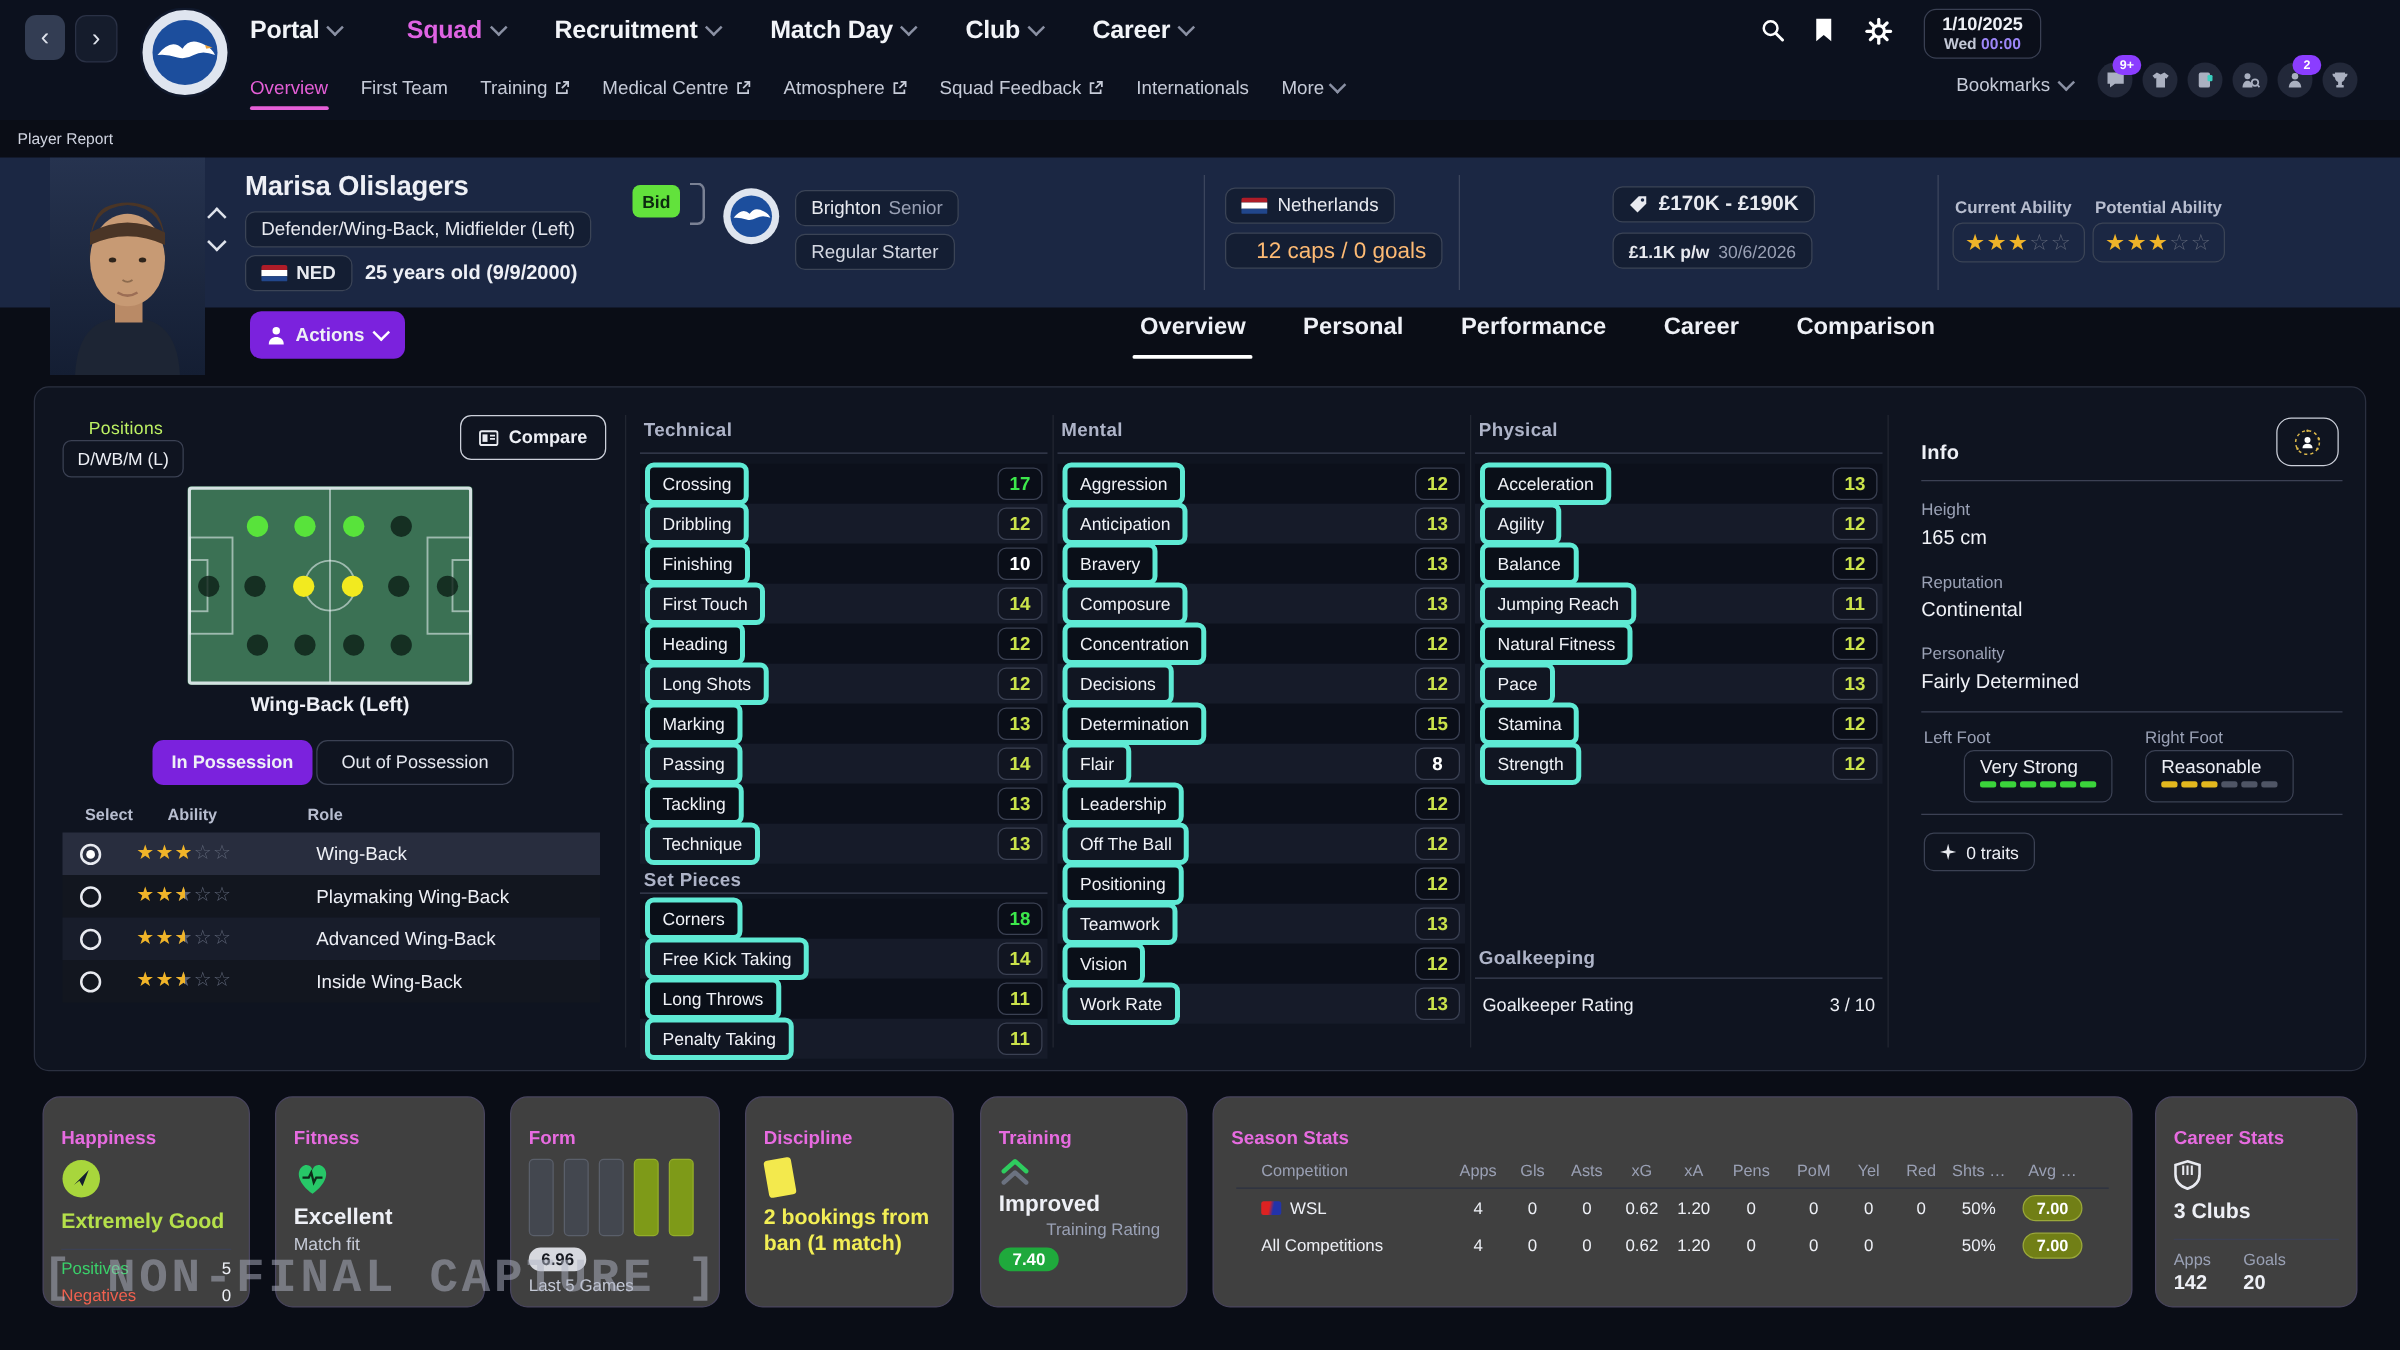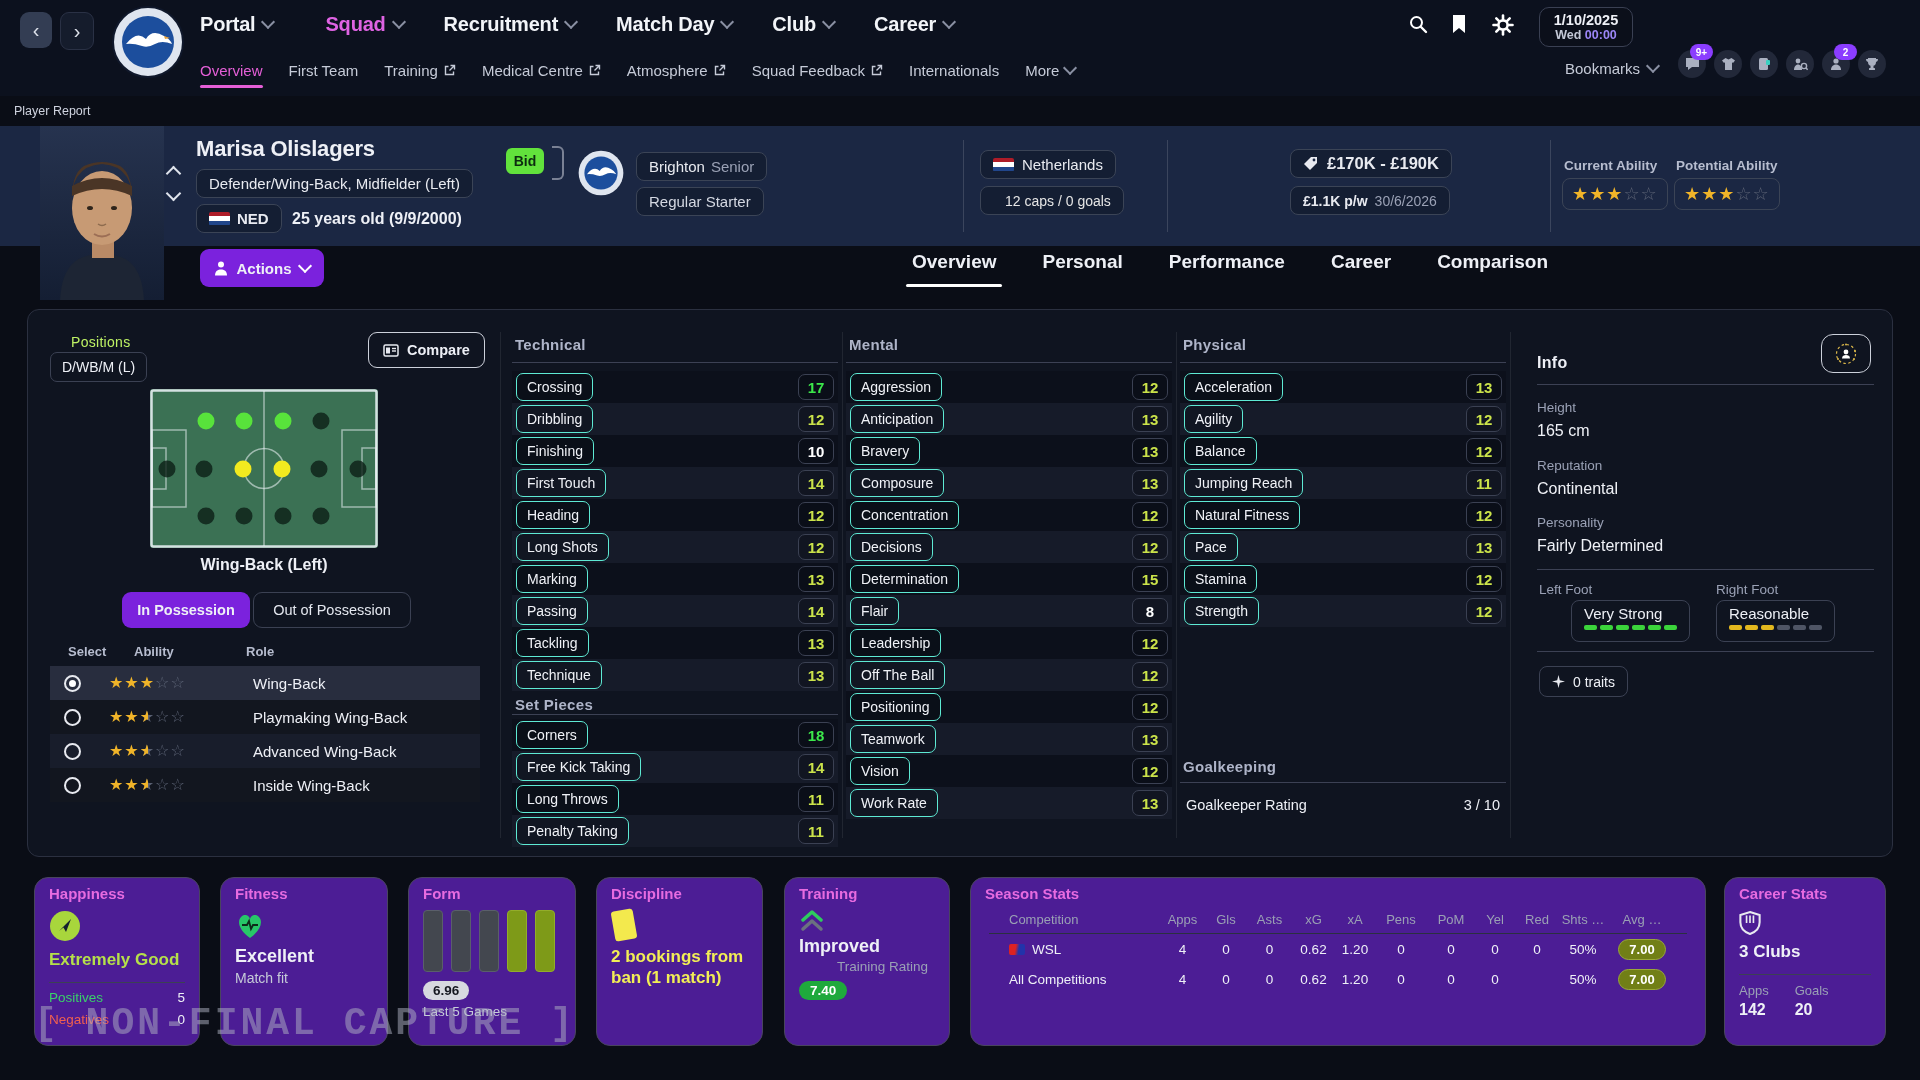--- a/index.html
+++ b/index.html
@@ -53,21 +53,21 @@
   .flag-ned i{display:block;height:33.3%;}
   #age-text{position:absolute;left:292px;top:210px;font-size:16px;font-weight:bold;}
   #bid-btn{position:absolute;left:506px;top:148px;width:38px;height:26px;background:#62e23c;color:#0c2a10;font-weight:bold;
            font-size:14px;border-radius:6px;display:flex;align-items:center;justify-content:center;cursor:pointer;}
   #bid-bracket{position:absolute;left:552px;top:146px;width:10px;height:30px;border-top:2px solid #7a8194;border-right:2px solid #7a8194;border-bottom:2px solid #7a8194;border-radius:0 6px 6px 0;}
   #hdr-crest{position:absolute;left:578px;top:150px;width:46px;height:46px;}
   #club-chip{left:636px;top:152px;gap:6px;} #club-chip .sq{color:#9aa1b5;}
   #status-chip{left:636px;top:187px;color:#d4d8e2;}
   .vdiv{position:absolute;top:140px;width:1px;height:92px;background:rgba(255,255,255,.14);}
   #nation-chip{left:980px;top:150px;gap:8px;}
-  #caps-chip{left:980px;top:186px;font-size:14px;color:#e5e5e5;padding-left:24px;}
+  #caps-chip{left:980px;top:186px;font-size:18px;color:#fdba74;padding-left:24px;}
   #value-chip{left:1290px;top:149px;gap:9px;font-weight:bold;font-size:16.5px;}
   #wage-chip{left:1290px;top:186px;font-size:14px;gap:7px;}
   #wage-chip .w1{font-weight:bold;} #wage-chip .w2{color:#9aa1b5;}
   .abl-label{position:absolute;top:158px;font-size:13.5px;font-weight:bold;color:#b7bdcf;}
   .abl-box{position:absolute;top:178px;height:30px;border:1px solid #3b4456;border-radius:8px;display:flex;align-items:center;padding:0 9px;}
   .st{font-size:18px;line-height:1;color:#5b6274;letter-spacing:1px;position:relative;display:inline-block;}
   .st.full{color:#f0b429;}
   .st.half .hb{color:#5b6274;}
   .st.half .hf{position:absolute;left:0;top:0;width:55%;overflow:hidden;color:#f0b429;}
   
@@ -77,21 +77,21 @@
   .tab{position:relative;font-size:19px;font-weight:bold;color:#eef0f6;cursor:pointer;padding-bottom:14px;}
   .tab.active::after{content:"";position:absolute;left:-6px;right:-6px;bottom:0;height:3.5px;background:#fff;border-radius:2px;}
   
   #panel{position:absolute;left:27px;top:309px;width:1866px;height:548px;background:#0f1420;border:1px solid #2b3040;border-radius:12px;box-sizing:border-box;}
   .cdiv{position:absolute;top:22px;width:1px;height:506px;background:rgba(255,255,255,.08);}
   .sec-h{position:absolute;font-size:15px;font-weight:bold;color:#aeb4c8;letter-spacing:.3px;}
   .sec-line{position:absolute;height:1px;background:#3c4154;}
   .attr-col{position:absolute;width:326px;}
   .attr-row{height:32px;display:flex;align-items:center;justify-content:space-between;padding:0 4px;box-sizing:border-box;}
   .attr-row.odd{background:#0c101b;} .attr-row.even{background:#161b29;}
-  .attr-label{border:1px solid #5eead4;border-radius:7px;height:26px;display:flex;align-items:center;padding:0 10px;
+  .attr-label{border:4px solid #5eead4;border-radius:7px;height:26px;display:flex;align-items:center;padding:0 10px;
               font-size:14px;color:#f0f2f7;background:rgba(8,12,20,.3);}
   .attr-val{min-width:36px;height:26px;border:1px solid #3b4153;border-radius:7px;display:flex;align-items:center;justify-content:center;
             font-size:15px;font-weight:bold;background:rgba(8,12,20,.35);box-sizing:border-box;}
   .v-hi{color:#3ce84b;} .v-mid{color:#cbe34a;} .v-lo{color:#ffffff;}
   
   #pos-title{left:43px;top:24px;}
   #compare-btn{position:absolute;left:340px;top:22px;height:34px;border:1.5px solid #ccd0da;border-radius:9px;
       display:flex;align-items:center;gap:8px;padding:0 14px;font-size:14.5px;font-weight:bold;cursor:pointer;}
   #poscode-chip{position:absolute;left:22px;top:42px;height:28px;border:1px solid #3b4153;border-radius:7px;
       display:flex;align-items:center;padding:0 11px;font-size:14px;}
@@ -119,21 +119,21 @@
   .info-val{position:absolute;font-size:16px;color:#f0f2f7;}
   #info-iconbtn{position:absolute;left:1793px;top:24px;width:48px;height:37px;border:1.5px solid #ccd0da;border-radius:12px;
       display:flex;align-items:center;justify-content:center;cursor:pointer;}
   .foot-box{position:absolute;top:290px;height:42px;border:1px solid #3b4153;border-radius:8px;padding:4px 12px 0;box-sizing:border-box;}
   .foot-box .fname{font-size:15px;}
   .fbars{display:flex;gap:3px;margin-top:3px;}
   .fseg{width:13px;height:5px;border-radius:2px;background:#4f5565;}
   #traits-chip{position:absolute;left:1511px;top:356px;height:29px;border:1px solid #3b4153;border-radius:8px;
       display:flex;align-items:center;gap:8px;padding:0 12px;font-size:14px;cursor:pointer;}
   
-  .card{position:absolute;top:877px;height:169px;background:#4c1d95;border:1px solid #49455e;border-radius:14px;box-sizing:border-box;padding:7px 14px;}
+  .card{position:absolute;top:877px;height:169px;background:#404040;border:1px solid #49455e;border-radius:14px;box-sizing:border-box;padding:24px 14px;}
   .card-h{font-size:15px;font-weight:bold;color:#e76be0;}
   #card-happiness{left:34px;width:166px;} #card-fitness{left:220px;width:168px;} #card-form{left:408px;width:168px;}
   #card-discipline{left:596px;width:167px;} #card-training{left:784px;width:166px;}
   #card-season{left:970px;width:736px;} #card-career{left:1724px;width:162px;}
   .hap-status{font-size:17px;font-weight:bold;color:#b5e04a;margin-top:8px;}
   .mini-div{height:1px;background:#3c4154;margin-top:12px;}
   .pn-row{display:flex;justify-content:space-between;font-size:13.5px;margin-top:7px;}
   .pos-t{color:#3ad06a;} .neg-t{color:#f0604f;}
   .fit-status{font-size:18px;font-weight:bold;margin-top:6px;}
   .fit-sub{font-size:14px;color:#c6cbd8;margin-top:3px;}

